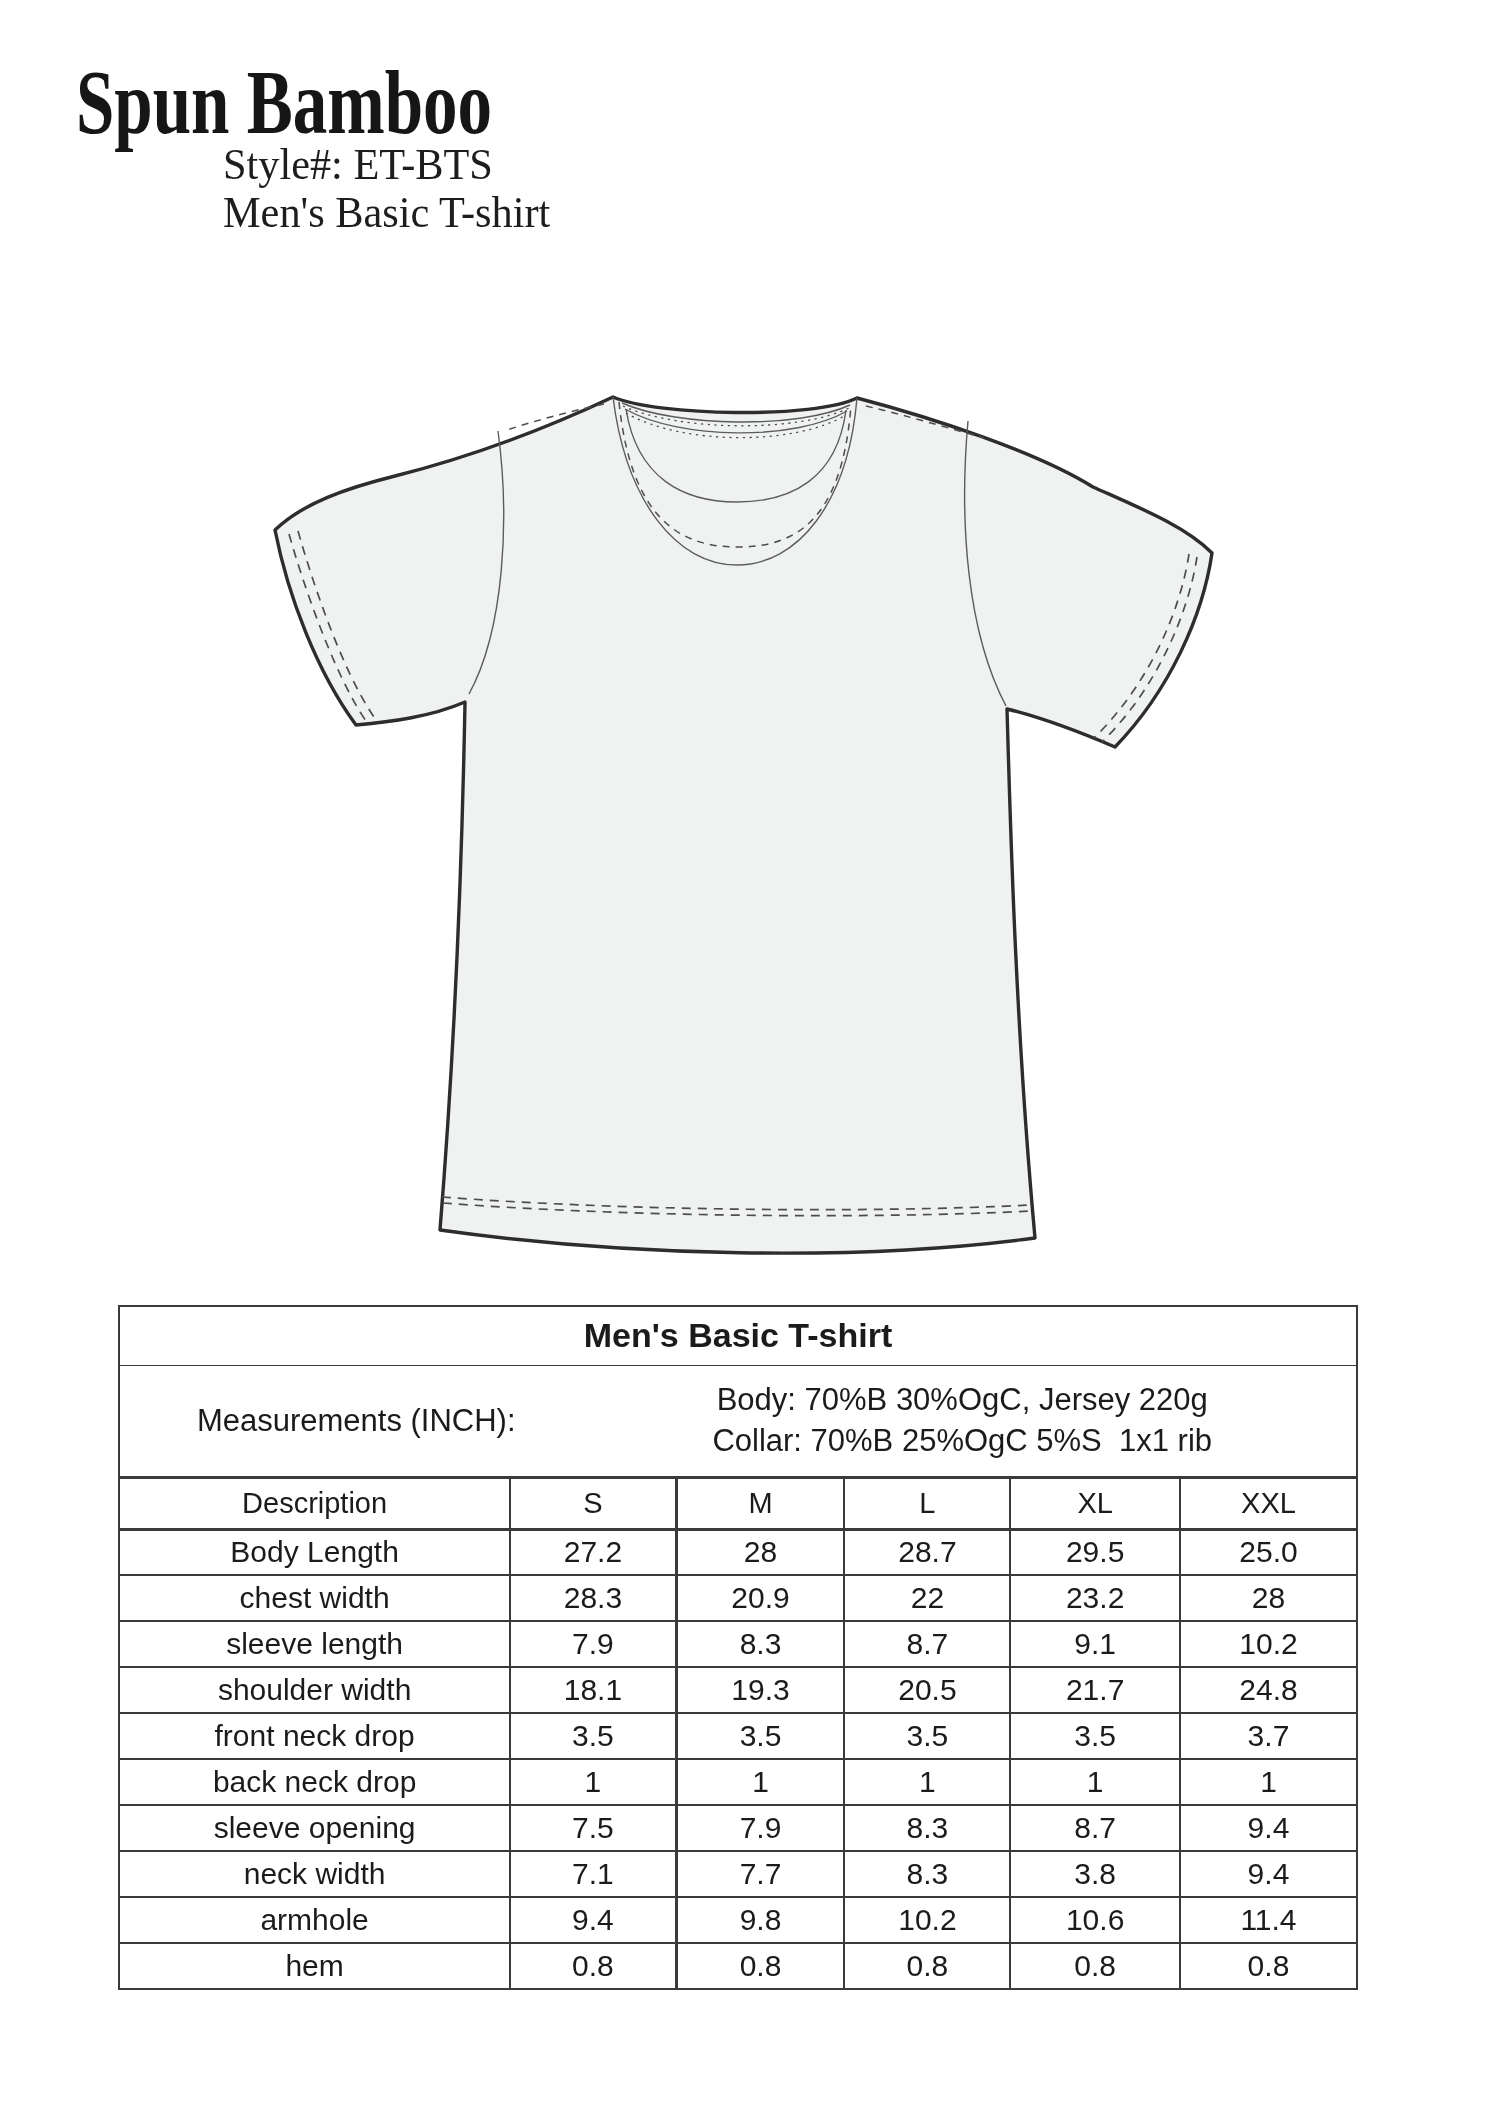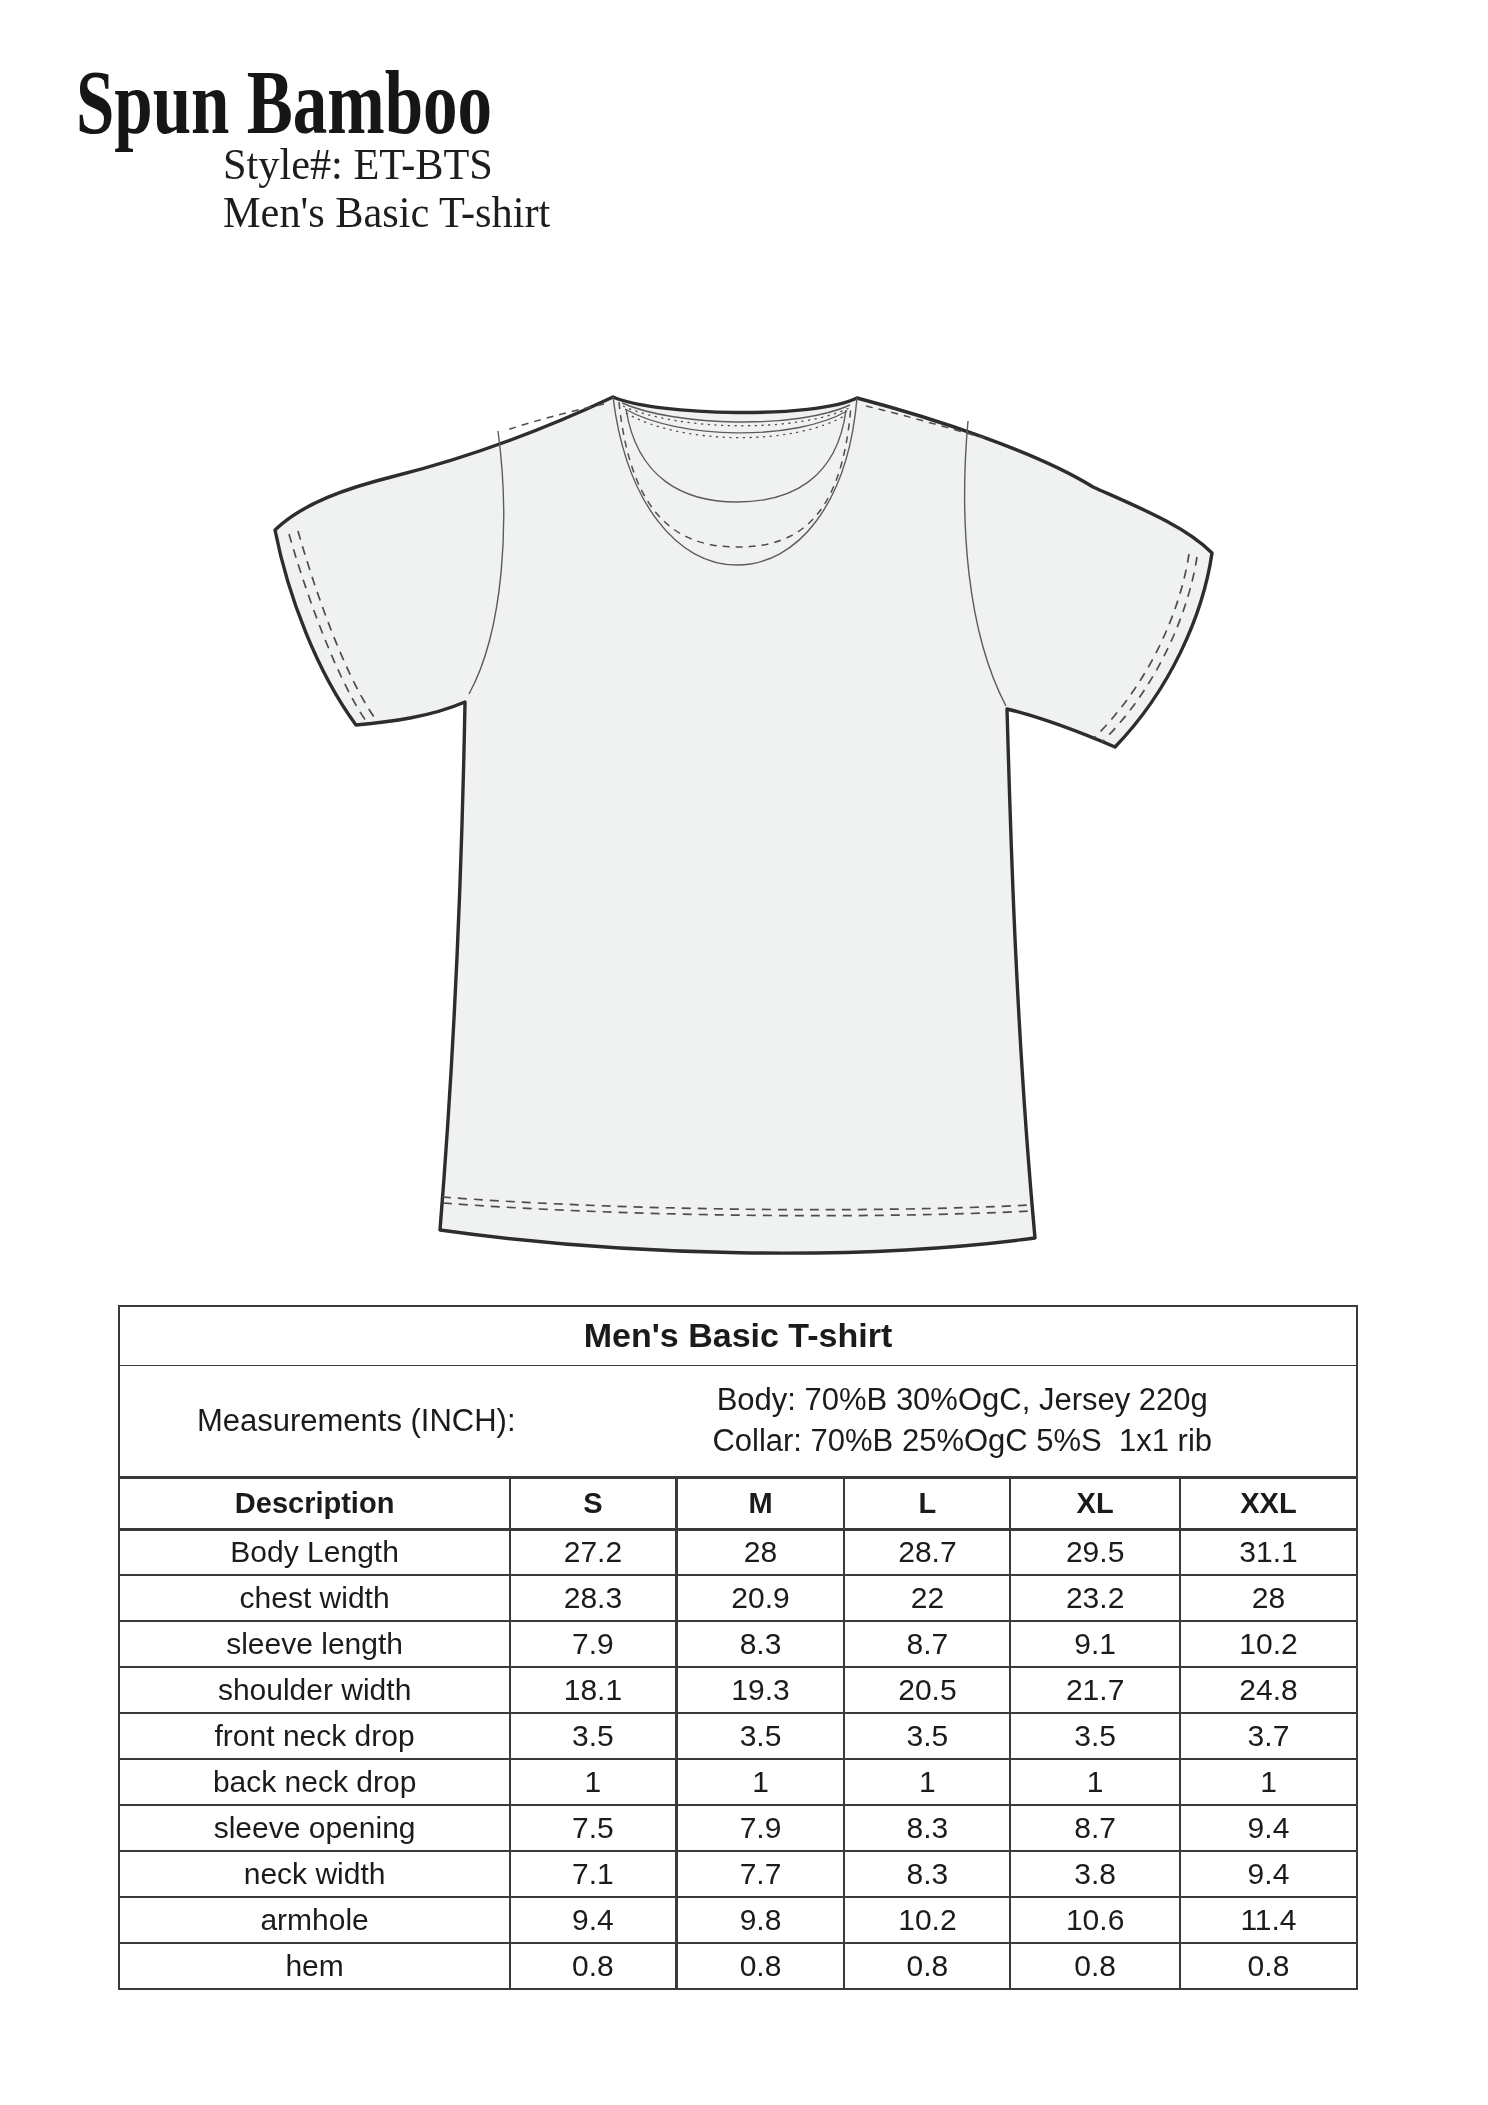--- a/index.html
+++ b/index.html
@@ -51,21 +51,21 @@
     border-collapse: collapse; table-layout: fixed;
     text-align: center; border: 2px solid var(--b);
     color: #1b1b1b;
   }
   .title-cell  { height: 59px; font-size: 34px; font-weight: 700; border-bottom: 1px solid var(--b); }
   .meas-cell   { height: 112px; border-bottom: 3px solid var(--b); padding: 12px; }
   .meas-wrap   { display: flex; align-items: center; height: 100%; }
   .meas-label  { flex: 0 0 37%; font-size: 31px; text-align: center; }
   .fabric      { flex: 1; text-align: center; font-size: 31px; line-height: 1.32; }
   .fabric div  { white-space: pre-wrap; }
-  .col-header-row th { height: 52px; font-weight: 700; font-size: 29px; border-bottom: 3px solid var(--b); }
+  .col-header-row th { height: 52px; font-weight: 400; font-size: 29px; border-bottom: 3px solid var(--b); }
   .size-table tbody td { height: 46px; font-size: 30px; border-top: 2px solid var(--b); }
   .col-header-row th + th,
   .size-table tbody td + td { border-left: 2px solid var(--b); }
   .col-header-row th:nth-child(3),
   .size-table tbody td:nth-child(3) { border-left-width: 3px; }
 </style>
 </head>
 <body>
 
 <div>
@@ -153,21 +153,21 @@
         <th>XXL</th>
       </tr>
     </thead>
     <tbody>
         <tr>
     <td class="desc-cell">Body Length</td>
     <td>27.2</td>
     <td>28</td>
     <td>28.7</td>
     <td>29.5</td>
-    <td>31.1</td>
+    <td>25.0</td>
   </tr>
         <tr>
     <td class="desc-cell">chest width</td>
     <td>28.3</td>
     <td>20.9</td>
     <td>22</td>
     <td>23.2</td>
     <td>28</td>
   </tr>
         <tr>

